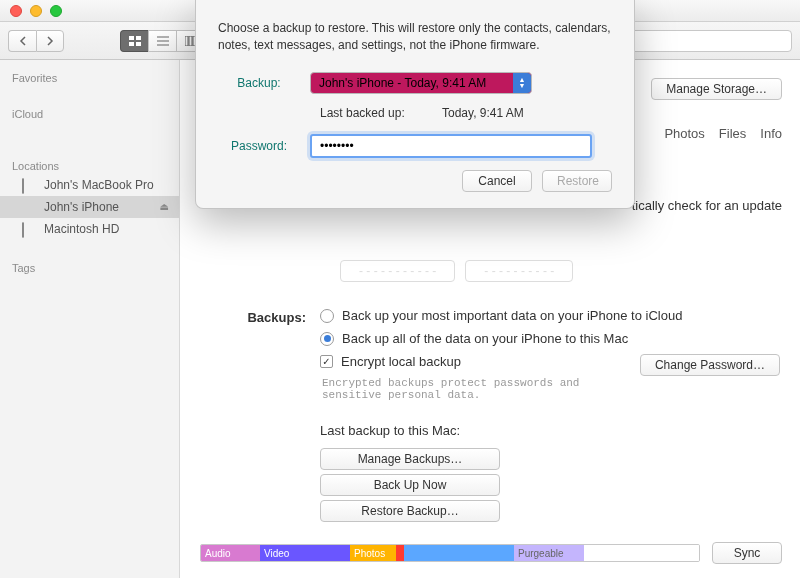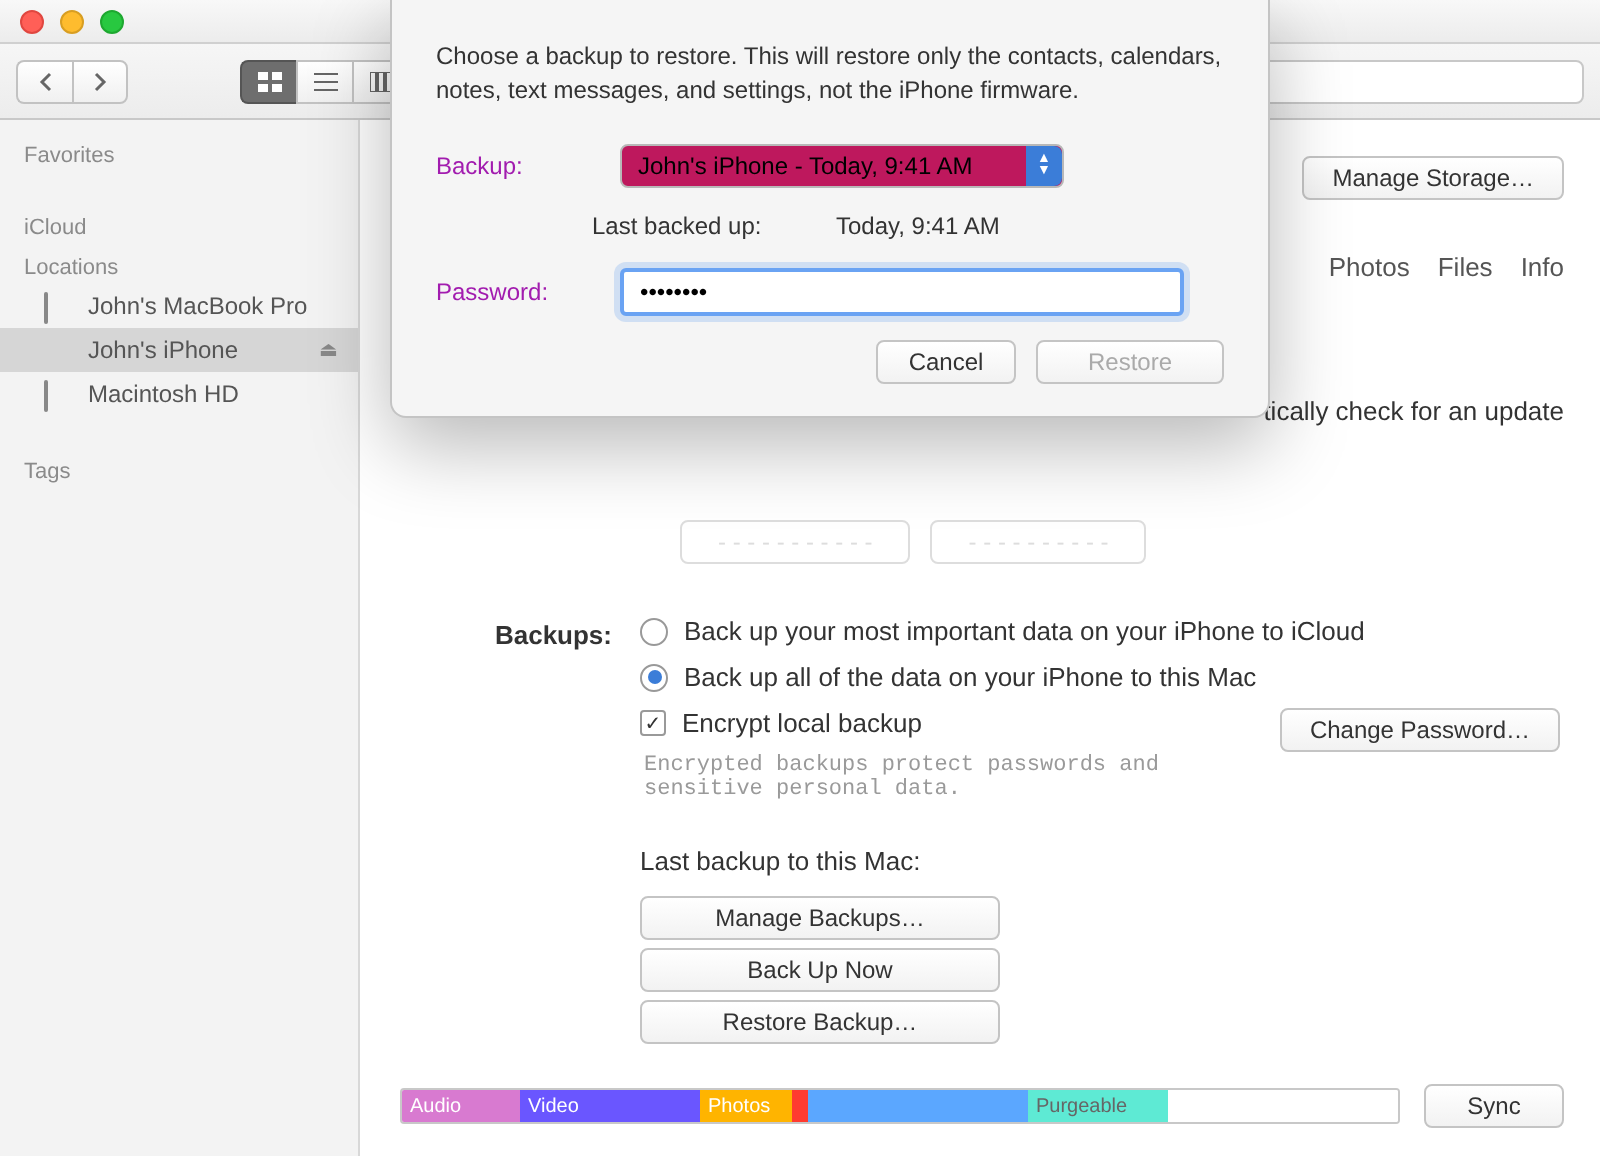--- a/index.html
+++ b/index.html
@@ -75,33 +75,33 @@
   
   
   .storage-row { position:absolute; left:200px; right:18px; bottom:14px; display:flex; align-items:center; gap:12px;}
   .storage-bar { flex:1; height:18px; border:1px solid #c8c8c8; border-radius:2px; display:flex; overflow:hidden; font-size:10px; color:#fff;}
   .seg { display:flex; align-items:center; padding-left:4px;}
   .seg.audio{background:#d87ad0;width:59px;}
   .seg.video{background:#6a56ff;width:90px;}
   .seg.photos{background:#ffb400;width:46px;}
   .seg.red{background:#ff3b30;width:8px;}
   .seg.blue{background:#5ba7ff;width:110px;}
-  .seg.purge{background:#5eead4;color:#666;width:70px;}
+  .seg.purge{background:#c4b5fd;color:#666;width:70px;}
   .seg.free{background:#fff;flex:1;}
   
   
   .sheet { position:absolute; left:195px; top:0; width:440px; background:#f5f5f5; border:1px solid #c4c4c4; border-top:none; border-radius:0 0 8px 8px; box-shadow:0 14px 40px rgba(0,0,0,.28); padding:20px 22px 16px; z-index:10;}
   .sheet-desc { font-size:12px; color:#333; margin-bottom:18px; line-height:1.4;}
   .form-row { display:flex; align-items:center; margin-bottom:12px; font-size:12px;}
-  .form-row .lbl { width:92px; text-align:left; padding-right:10px; color:#a21caf;}
+  .form-row .lbl { width:92px; text-align:center; padding-right:10px; color:#0f766e;}
   .select { flex:1; max-width:222px; height:22px; border:1px solid #b8b8b8; border-radius:4px; background:#be185d; display:flex; align-items:center; padding:0 8px; font-size:12px; position:relative;}
   .select .arrows{position:absolute;right:0;top:0;bottom:0;width:18px;background:#3b7dd8;border-radius:0 4px 4px 0;display:flex;flex-direction:column;align-items:center;justify-content:center;color:#fff;font-size:7px;line-height:6px;}
   .pwd-field { flex:1; max-width:282px; height:24px; border:2px solid #6aa3f3; border-radius:3px; background:#fff; padding:0 8px; font-size:12px; box-shadow:0 0 0 3px rgba(100,160,240,.25);}
   .sheet-btns { display:flex; justify-content:flex-end; gap:10px; margin-top:10px;}
-  .last-backed { font-size:12px; color:#333; margin-left:78px; margin-bottom:14px; display:flex;}
+  .last-backed { font-size:12px; color:#333; margin-left:102px; margin-bottom:14px; display:flex;}
   .last-backed .k{width:122px;}
   
   svg{display:block}
 </style>
 </head>
 <body>
 
 <div class="titlebar">
   <div class="traffic">
     <div class="dot red"></div>
@@ -196,21 +196,21 @@
         </svg>
       </span>
     <span>Search</span>
   </div>
 </div>
 
 <div class="main">
   <div class="sidebar">
     <div class="sb-head">Favorites</div>
     <div class="sb-head" style="margin-top:16px">iCloud</div>
-    <div class="sb-head" style="margin-top:0">Locations</div>
+    <div class="sb-head" style="margin-top:32px">Locations</div>
     <div class="sb-item">
       <span class="sb-ico"><span class="ico-box"></span></span>
       <span>John's MacBook Pro</span>
     </div>
     <div class="sb-item selected">
       <span class="sb-ico"><span class="ico-phone"></span></span>
       <span>John's iPhone</span>
       <span class="eject">⏏</span>
     </div>
     <div class="sb-item">
@@ -296,15 +296,15 @@
   <div class="last-backed">
     <span class="k">Last backed up:</span>
     <span>Today, 9:41 AM</span>
   </div>
   <div class="form-row">
     <div class="lbl">Password:</div>
     <input class="pwd-field" type="text" value="••••••••" style="">
   </div>
   <div class="sheet-btns">
     <button class="mac-btn" style="width:70px">Cancel</button>
-    <button class="mac-btn" style="width:94px" disabled="">Restore</button>
+    <button class="mac-btn" style="width:70px" disabled="">Restore</button>
   </div>
 </div>
 
 </body></html>

